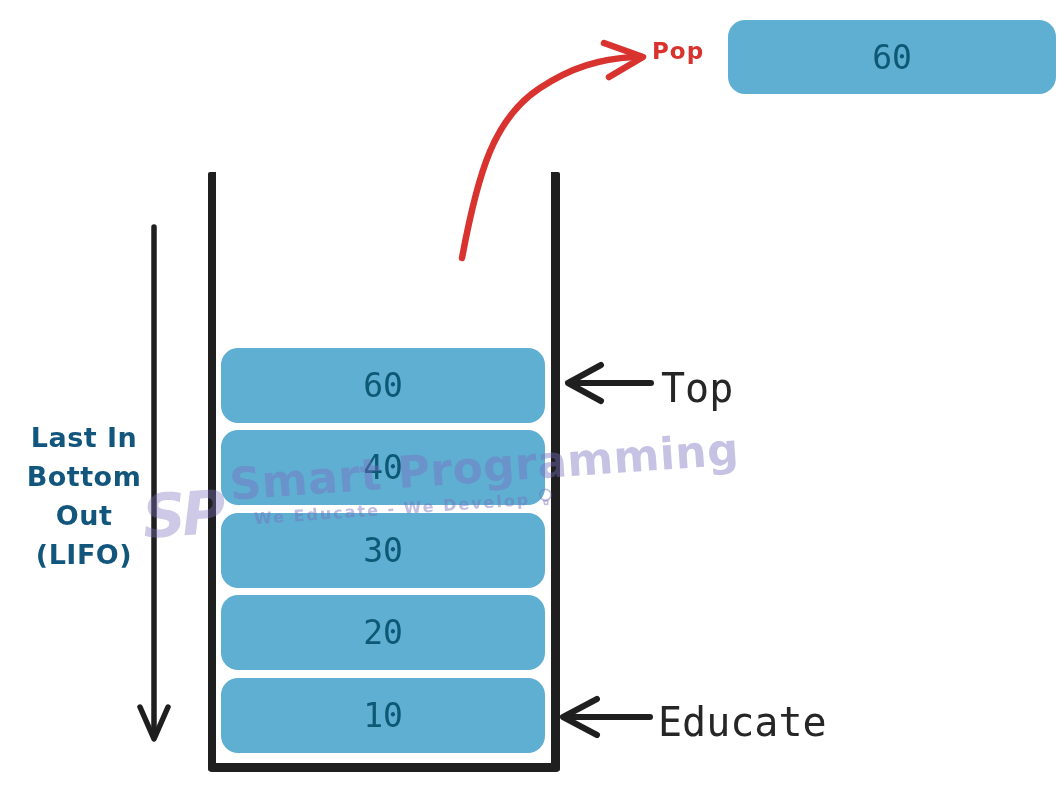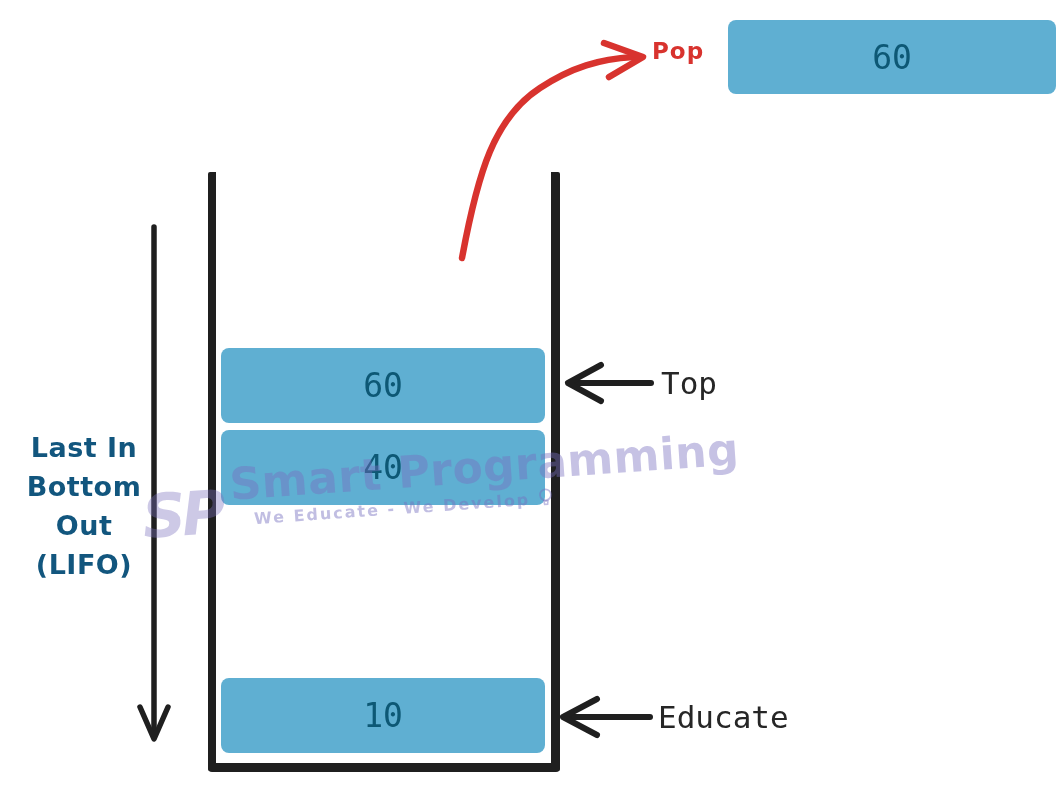--- a/index.html
+++ b/index.html
@@ -13,42 +13,42 @@
   .stack-frame{
     position:absolute;left:208px;top:172px;width:352px;height:600px;
     box-sizing:border-box;
     border-left:8px solid #1f1f1f;border-right:9px solid #1f1f1f;border-bottom:9px solid #1f1f1f;
     border-radius:2px 2px 4px 4px;
   }
 
   
   .cell{
     position:absolute;left:221px;width:324px;height:75px;
-    background:#5fafd2;border-radius:8px;
+    background:#5fafd2;border-radius:17px;
     display:flex;align-items:center;justify-content:center;
     font-family:"DejaVu Sans Mono",monospace;font-size:33px;color:#0d5875;
   }
   .cell.popped{left:728px;top:20px;width:328px;height:74px;}
 
   .pop-label{
     position:absolute;left:652px;top:38px;
     font-size:23px;font-weight:bold;color:#d8332e;letter-spacing:1px;
   }
 
   .ptr-label{
     position:absolute;font-family:"DejaVu Sans Mono",monospace;
-    font-size:31px;color:#262626;
+    font-size:40px;color:#262626;
   }
   .ptr-label.top{left:661px;top:365px;}
   .ptr-label.bottom{left:658px;top:699px;}
 
   .side-note{
     position:absolute;left:6px;top:418px;width:156px;
     text-align:center;font-weight:bold;font-size:27px;line-height:39px;
-    color:#12567e;letter-spacing:0.5px;margin-top:10px;
+    color:#12567e;letter-spacing:0.5px;
   }
 
   
   .watermark{
     position:absolute;left:142px;top:466px;display:flex;align-items:flex-start;
     transform:rotate(-4deg);transform-origin:left center;pointer-events:none;
   }
   .wm-logo{
     font-size:60px;font-weight:bold;font-style:italic;line-height:70px;
     color:rgba(123,114,189,0.38);margin-top:16px;letter-spacing:-4px;
@@ -98,20 +98,26 @@
   </div>
 
   <div class="stack-frame"></div>
 
   <div class="cell" style="top:348px">
     <span>60</span>
   </div>
   <div class="cell" style="top:430px">
     <span>40</span>
   </div>
+  <div class="cell" style="top:513px">
+    <span>30</span>
+  </div>
+  <div class="cell" style="top:595px">
+    <span>20</span>
+  </div>
   <div class="cell" style="top:678px">
     <span>10</span>
   </div>
 
   <div class="cell popped">
     <span>60</span>
   </div>
 
   <div class="pop-label">Pop</div>
 

